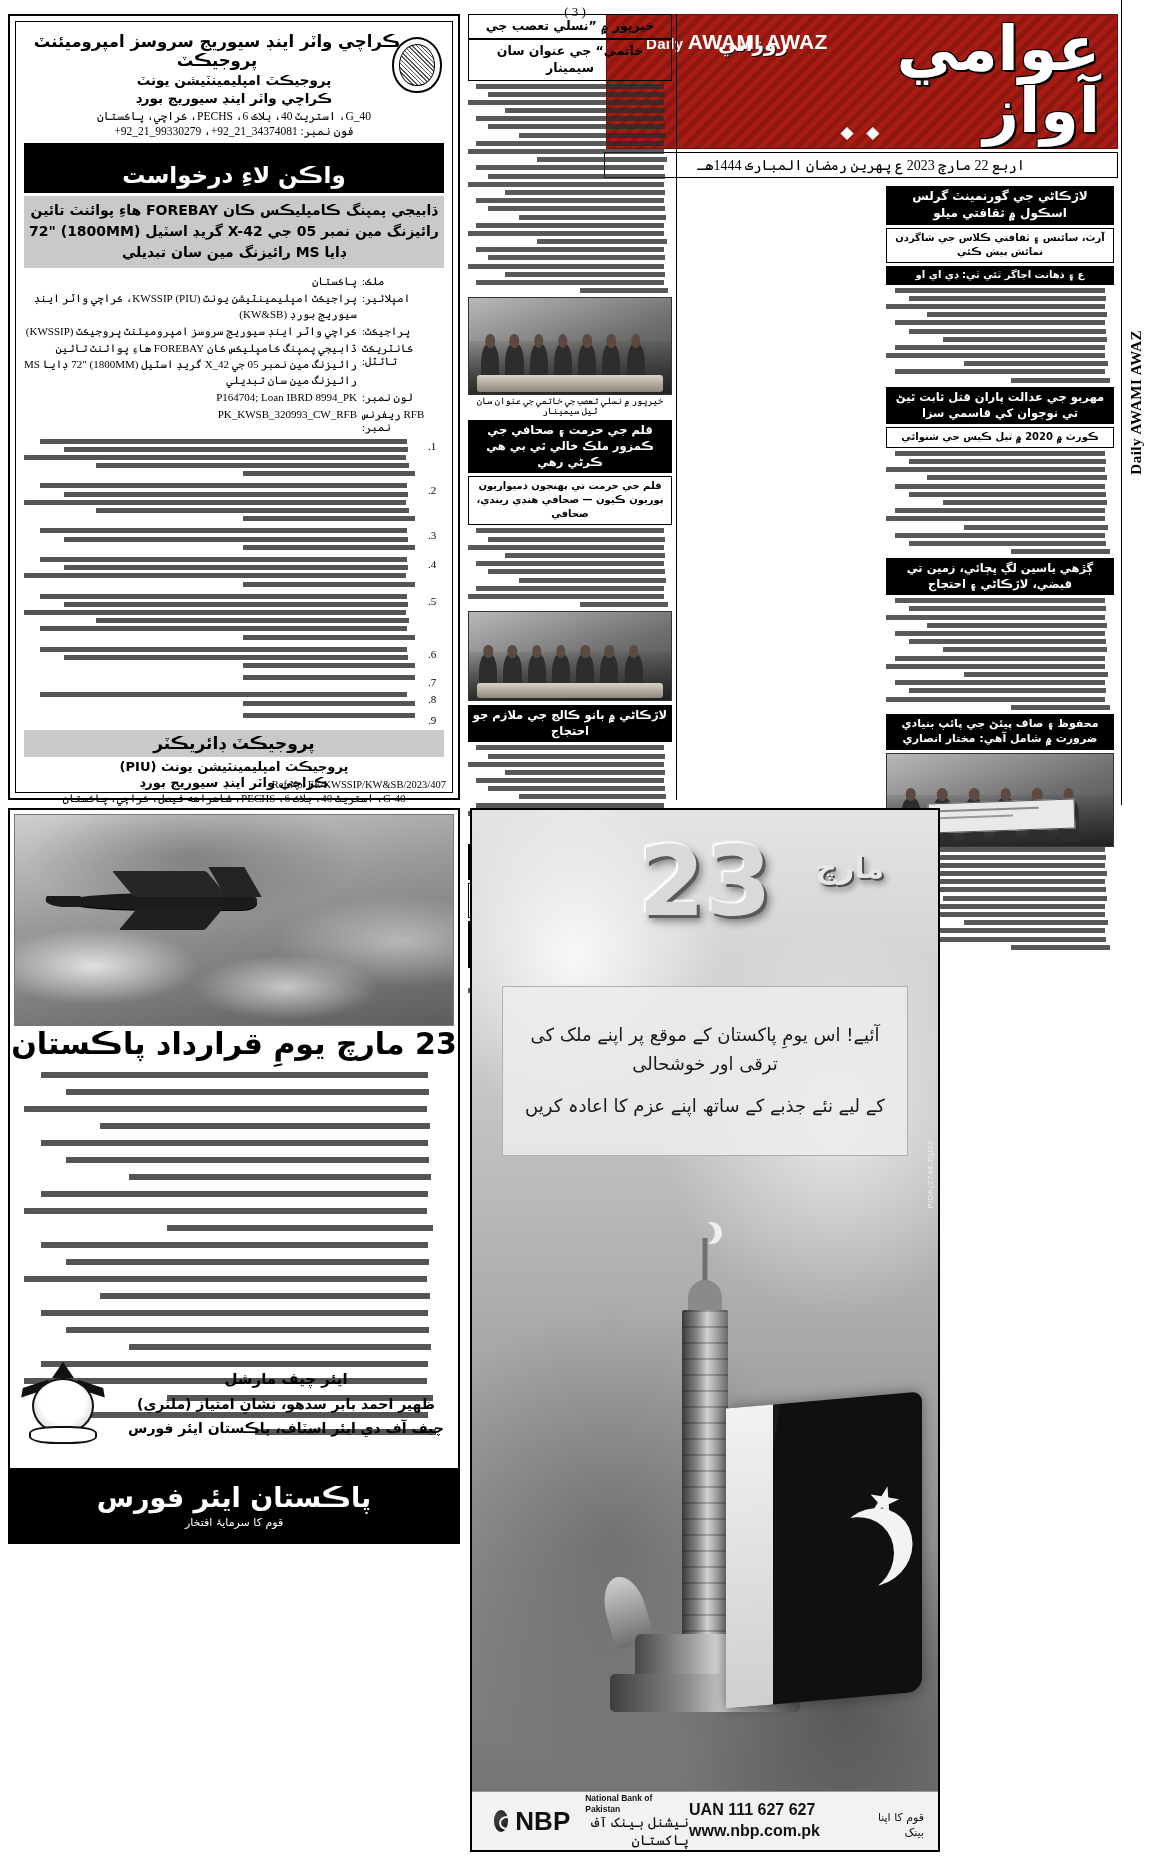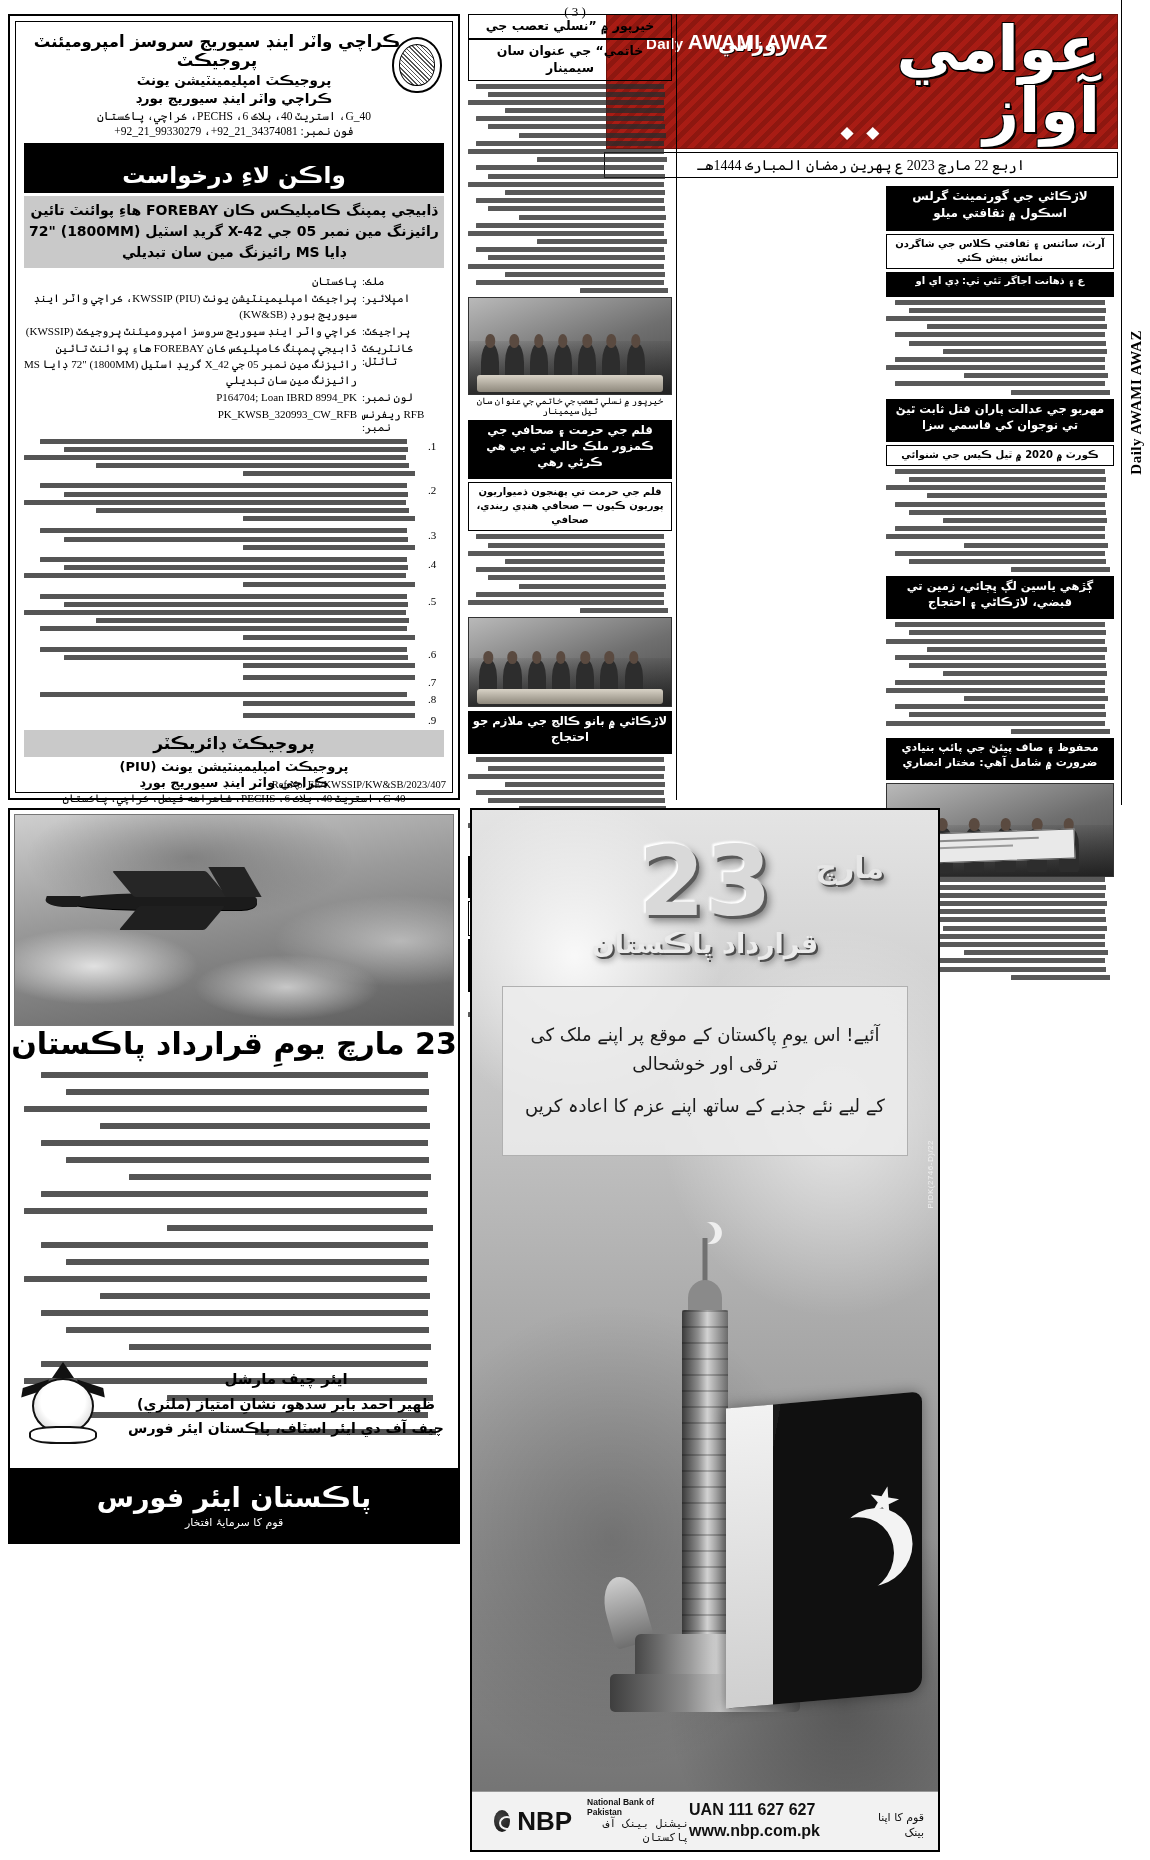--- a/index.html
+++ b/index.html
@@ -154,21 +154,21 @@
   #tender-ref{
     position:absolute;bottom:8px;right:12px;
     font-family:"Liberation Serif",serif;font-size:10.5px;direction:ltr;
   }
 
   
   .newscol{position:absolute;}
   .hl-box{
     background:#000;color:#fff;direction:rtl;text-align:center;
     font-family:"DejaVu Sans",sans-serif;font-weight:700;
-    padding:2px 4px 9px;margin-bottom:3px;line-height:1.4;
+    padding:2px 4px 3px;margin-bottom:3px;line-height:1.4;
   }
   .hl-out{
     border:1px solid #000;direction:rtl;text-align:center;
     font-family:"DejaVu Sans",sans-serif;font-weight:700;
     padding:2px 4px 3px;margin-bottom:3px;line-height:1.4;font-size:11px;
   }
   .photo{
     background:#8d8d8d;border:1px solid #333;position:relative;overflow:hidden;
   }
   .photo .sky{position:absolute;inset:0;
@@ -416,21 +416,21 @@
     background:radial-gradient(circle at 35% 35%,#444,#111);
     position:relative;
   }
   #nbp-mark:after{
     content:"";position:absolute;left:5px;top:6px;width:12px;height:10px;
     border-radius:50%;border:2px solid #f2f2f2;border-right-color:transparent;
   }
   #nbp-abbr{font-family:"Liberation Sans",sans-serif;font-weight:700;font-size:26px;color:#111;}
   #nbp-names{margin-left:8px;line-height:1.25;}
   #nbp-en{font-family:"Liberation Sans",sans-serif;font-size:8.5px;font-weight:700;color:#111;}
-  #nbp-ur{font-family:Liberation Mono, monospace;font-size:11px;direction:rtl;color:#111;}
+  #nbp-ur{font-family:Liberation Sans, sans-serif;font-size:14px;direction:rtl;color:#111;}
   #nbp-contact{margin-left:auto;margin-right:96px;text-align:left;line-height:1.3;}
   #nbp-uan{font-family:"Liberation Sans",sans-serif;font-weight:700;font-size:16px;color:#111;}
   #nbp-web{font-family:"Liberation Sans",sans-serif;font-weight:700;font-size:16px;color:#111;}
   #nbp-tag{
     position:absolute;right:14px;bottom:10px;text-align:right;direction:rtl;
     font-family:"DejaVu Sans",sans-serif;font-size:11px;color:#111;line-height:1.3;
   }
 
   
   .ph-meeting{background:linear-gradient(170deg,#9e9e9e,#4f4f4f);}
@@ -854,21 +854,20 @@
     </div>
 
     <div id="flag">
       <div class="white"></div>
       <div class="moon"></div>
       <div class="star5">★</div>
     </div>
 
     <div id="poster-23">23</div>
     <div id="poster-march">مارچ</div>
-    <div id="poster-qarardad">قرارداد پاڪستان</div>
 
     <div id="poster-slogan-box">
       <div id="poster-sub1">آئیے! اس یومِ پاکستان کے موقع پر اپنے ملک کی ترقی اور خوشحالی</div>
       <div id="poster-sub2">کے لیے نئے جذبے کے ساتھ اپنے عزم کا اعادہ کریں</div>
     </div>
 
     <div id="poster-sidecode">PIDK(2746-D)/22</div>
 
     <div id="nbp-bar">
       <div id="nbp-logo">

